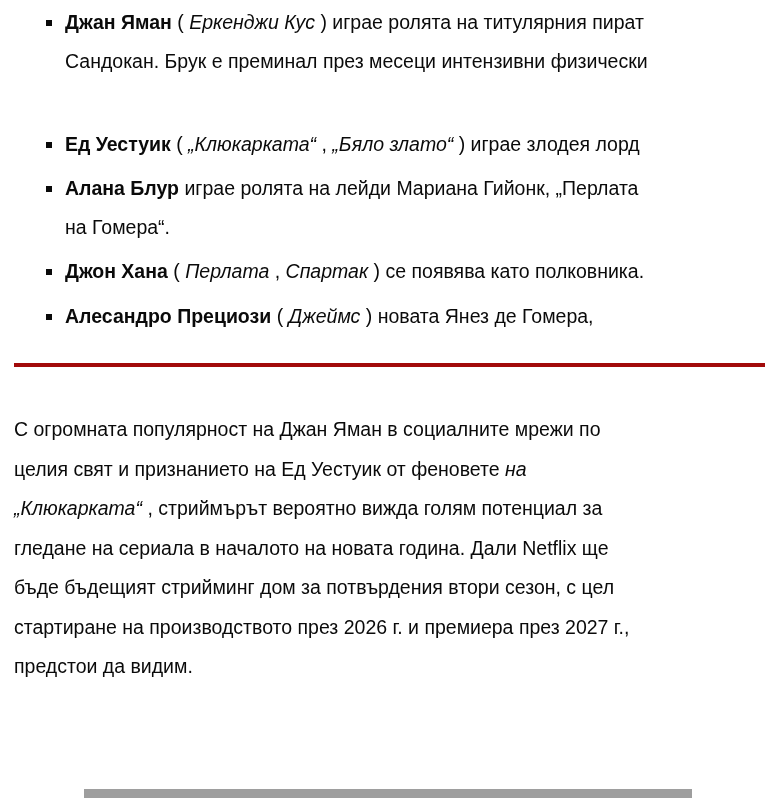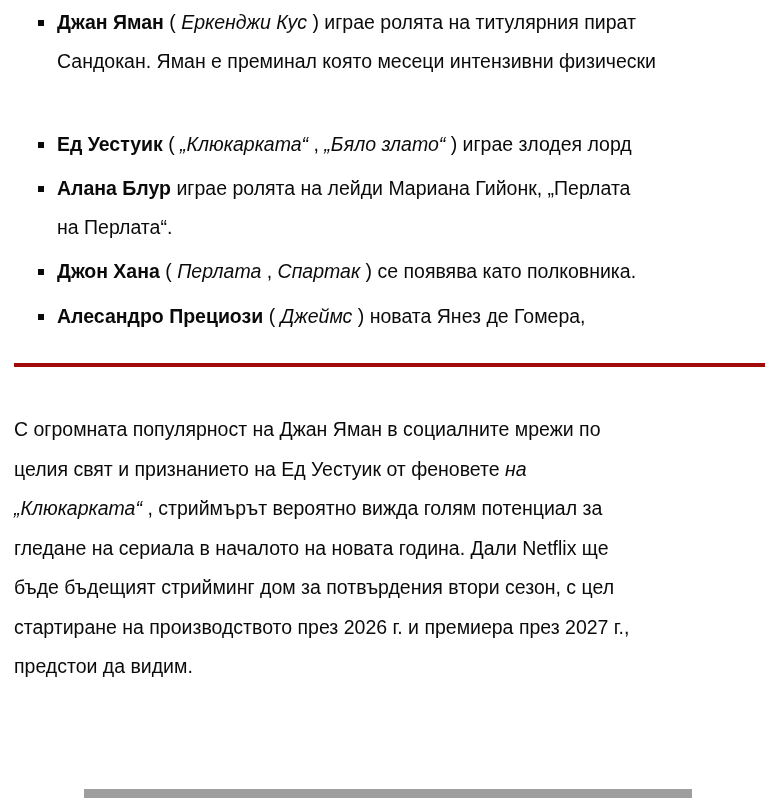--- a/index.html
+++ b/index.html
@@ -18,21 +18,21 @@
   .content {
     padding: 3px 2px 0 14px;
     width: 773px;
   }
   ul.cast-list {
     margin: 0;
     padding: 0 0 0 39px;
     list-style-type: square;
   }
   ul.cast-list li {
-    margin: 0 0 6px 4px;
+    margin: 0 0 6px 12px;
     padding: 0;
   }
   ul.cast-list li::marker { color: #0a0a0a; }
   strong { font-weight: 700; }
   em { font-style: italic; }
   hr.red-divider {
     border: none;
     height: 4px;
     background: #a20a0a;
     margin: 28px 8px 0 0;
@@ -49,22 +49,22 @@
     width: 608px;
     height: 9px;
     background: #9e9e9e;
   }
 </style>
 </head>
 <body>
 
 <div class="content">
   <ul class="cast-list">
-      <li><strong>Джан Яман</strong><span> ( </span><em>Еркенджи Кус</em><span> ) играе ролята на титулярния пират</span><br><span>Сандокан. Яман е преминал която месеци интензивни физически</span><br><br></li>
+      <li><strong>Джан Яман</strong><span> ( </span><em>Еркенджи Кус</em><span> ) играе ролята на титулярния пират</span><br><span>Сандокан. Брук е преминал през месеци интензивни физически</span><br><br></li>
       <li><strong>Ед Уестуик</strong><span> ( </span><em>„Клюкарката“</em><span> , </span><em>„Бяло злато“</em><span> ) играе злодея лорд</span><br></li>
-      <li><strong>Алана Блур</strong><span> играе ролята на лейди Мариана Гийонк, „Перлата</span><br><span>на Перлата“.</span></li>
+      <li><strong>Алана Блур</strong><span> играе ролята на лейди Мариана Гийонк, „Перлата</span><br><span>на Гомера“.</span></li>
       <li><strong>Джон Хана</strong><span> ( </span><em>Перлата</em><span> , </span><em>Спартак</em><span> ) се появява като полковника.</span></li>
       <li><strong>Алесандро Прециози</strong><span> ( </span><em>Джеймс</em><span> ) новата Янез де Гомера,</span><br></li>
     </ul>
   <hr class="red-divider">
   <p class="closing"><span>С огромната популярност на Джан Яман в социалните мрежи по</span><br><span>целия свят и признанието на Ед Уестуик от феновете </span><em>на</em><br><em>„Клюкарката“ </em><span>, стриймърът вероятно вижда голям потенциал за</span><br><span>гледане на сериала в началото на новата година. Дали Netflix ще</span><br><span>бъде бъдещият стрийминг дом за потвърдения втори сезон, с цел</span><br><span>стартиране на производството през 2026 г. и премиера през 2027 г.,</span><br><span>предстои да видим.</span></p>
 </div>
 <div class="gray-bar"></div>
 
 </body></html>

